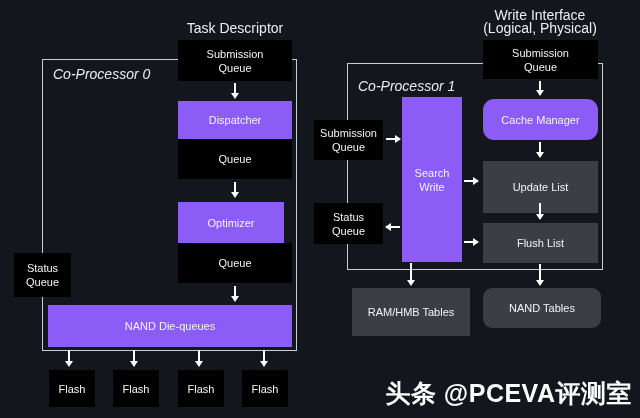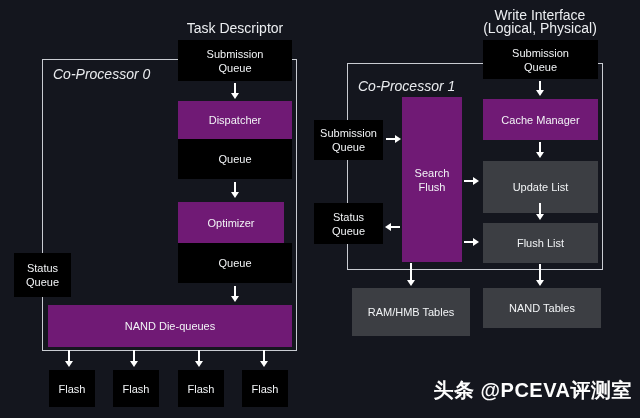--- a/index.html
+++ b/index.html
@@ -20,38 +20,38 @@
     position:absolute;color:#e9ebee;font-size:14px;font-style:italic;
   }
   .box{
     position:absolute;display:flex;align-items:center;justify-content:center;
     text-align:center;color:#f2f4f6;font-size:11px;line-height:14px;
     box-sizing:border-box;
   }
   .p14{padding:0 14px;}
   .p2{padding:0 3px;}
   .blue{background:#000000;}
-  .green{background:#701a75;}
+  .green{background:#8b5cf6;}
   .gray{background:#3c3e43;}
   
   .ar{position:absolute;}
   .ar-down{width:8px;}
   .ar-down::before{content:"";position:absolute;left:3px;top:0;bottom:5px;width:2px;background:#fff;}
   .ar-down::after{content:"";position:absolute;left:0;bottom:0;width:0;height:0;
     border-left:4px solid transparent;border-right:4px solid transparent;border-top:6px solid #fff;}
   .ar-right{height:8px;}
   .ar-right::before{content:"";position:absolute;top:3px;left:0;right:5px;height:2px;background:#fff;}
   .ar-right::after{content:"";position:absolute;top:0;right:0;width:0;height:0;
     border-top:4px solid transparent;border-bottom:4px solid transparent;border-left:6px solid #fff;}
   .ar-left{height:8px;}
   .ar-left::before{content:"";position:absolute;top:3px;right:0;left:5px;height:2px;background:#fff;}
   .ar-left::after{content:"";position:absolute;top:0;left:0;width:0;height:0;
     border-top:4px solid transparent;border-bottom:4px solid transparent;border-right:6px solid #fff;}
   .watermark{
-    position:absolute;right:8px;top:377px;color:#fdfdfd;font-size:20px;
+    position:absolute;right:8px;top:377px;color:#fdfdfd;font-size:25px;
     font-weight:800;letter-spacing:0.5px;white-space:nowrap;
   }
 </style>
 </head>
 <body>
 
 <div id="canvas">
 
   <div class="group" style="left:42px;top:59px;width:255px;height:292px;"></div>
   <div class="group" style="left:347px;top:63px;width:256px;height:207px;"></div>
@@ -70,28 +70,28 @@
   <div class="box green p14" style="left:178px;top:202px;width:106px;height:41px;">Optimizer</div>
   <div class="box blue p14" style="left:178px;top:243px;width:114px;height:40px;">Queue</div>
   <div class="box blue p2" style="left:14px;top:253px;width:57px;height:44px;">Status Queue</div>
   <div class="box green p2" style="left:48px;top:305px;width:244px;height:42px;">NAND Die-queues</div>
   <div class="box blue p2" style="left:49px;top:370px;width:46px;height:37px;">Flash</div>
   <div class="box blue p2" style="left:113px;top:370px;width:46px;height:37px;">Flash</div>
   <div class="box blue p2" style="left:178px;top:370px;width:46px;height:37px;">Flash</div>
   <div class="box blue p2" style="left:242px;top:370px;width:46px;height:37px;">Flash</div>
 
   <div class="box blue p14" style="left:483px;top:40px;width:115px;height:39px;">Submission Queue</div>
-  <div class="box green p2" style="left:402px;top:97px;width:60px;height:165px;">Search Flush</div>
-  <div class="box green p2" style="left:483px;top:99px;width:115px;height:41px;">Cache Manager</div>
+  <div class="box green p2" style="left:402px;top:97px;width:60px;height:165px;">Search Write</div>
+  <div class="box green p2" style="left:483px;top:99px;width:115px;height:41px;border-radius:11px;">Cache Manager</div>
   <div class="box gray p2" style="left:483px;top:161px;width:115px;height:52px;">Update List</div>
   <div class="box gray p2" style="left:483px;top:223px;width:115px;height:40px;">Flush List</div>
   <div class="box blue p2" style="left:314px;top:120px;width:69px;height:40px;">Submission Queue</div>
   <div class="box blue p2" style="left:314px;top:203px;width:69px;height:41px;">Status Queue</div>
   <div class="box gray p2" style="left:352px;top:288px;width:118px;height:48px;">RAM/HMB Tables</div>
-  <div class="box gray p2" style="left:483px;top:288px;width:118px;height:40px;">NAND Tables</div>
+  <div class="box gray p2" style="left:483px;top:288px;width:118px;height:40px;border-radius:9px;">NAND Tables</div>
 
   <div class="ar ar-down" style="left:231px;top:83px;height:16px;"></div>
   <div class="ar ar-down" style="left:231px;top:182px;height:16px;"></div>
   <div class="ar ar-down" style="left:231px;top:286px;height:16px;"></div>
   <div class="ar ar-down" style="left:65px;top:350px;height:17px;"></div>
   <div class="ar ar-down" style="left:130px;top:350px;height:17px;"></div>
   <div class="ar ar-down" style="left:195px;top:350px;height:17px;"></div>
   <div class="ar ar-down" style="left:260px;top:350px;height:17px;"></div>
 
   <div class="ar ar-down" style="left:536px;top:81px;height:15px;"></div>

